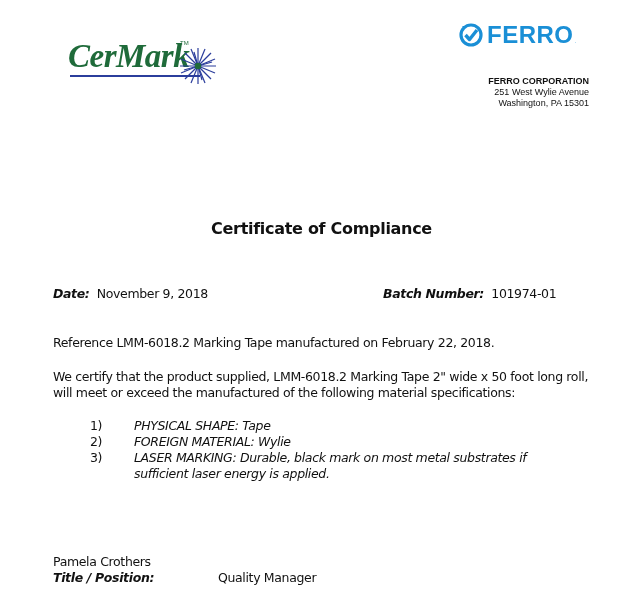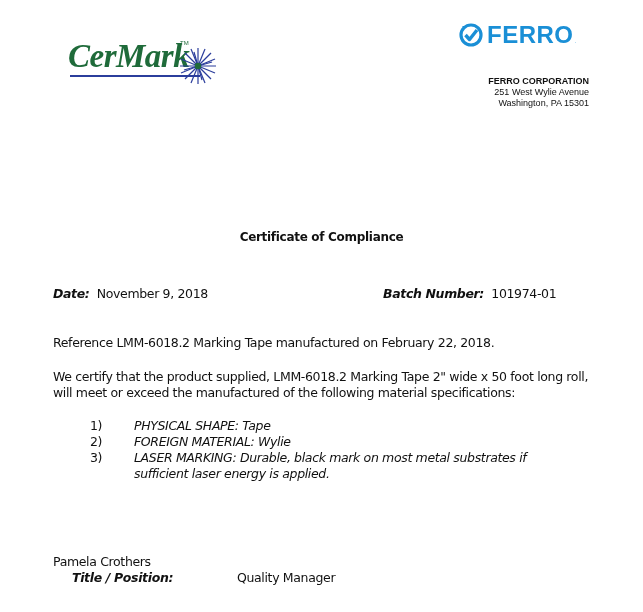--- a/index.html
+++ b/index.html
@@ -9,21 +9,21 @@
   .cermark-text { position:absolute; left:0; top:0; font-family:"Liberation Serif", "DejaVu Serif", serif; font-style:italic; font-weight:bold; font-size:33px; color:#1f6b3a; letter-spacing:-0.5px; line-height:36px; }
   .cermark-tm { position:absolute; left:112px; top:2px; font-size:6px; color:#1f6b3a; font-family:"Liberation Sans", sans-serif; }
   .cermark-line { position:absolute; left:2px; top:37px; width:130px; height:2px; background:#2b3d9c; }
   .cermark-star { position:absolute; left:110px; top:8px; }
   .ferro { left:459px; top:22px; display:flex; align-items:center; gap:4px; }
   .ferro-text { font-family:"Liberation Sans", sans-serif; font-weight:bold; font-size:24px; color:#1a8fd6; letter-spacing:0.5px; line-height:26px; }
   .ferro-dot { font-size:6px; color:#1a8fd6; align-self:flex-end; margin-bottom:4px; margin-left:-3px; }
   .address { right:54px; top:76px; text-align:right; font-size:9px; line-height:11px; }
   .address .corp { font-weight:bold; }
   .doc-font { font-family:"DejaVu Sans", "Liberation Sans", sans-serif; }
-  .title { left:0; width:643px; top:230px; text-align:center; font-weight:bold; font-size:12px; letter-spacing:-0.3px; }
+  .title { left:0; width:643px; top:219px; text-align:center; font-weight:bold; font-size:16px; letter-spacing:-0.3px; }
   .body-text { font-size:12.5px; letter-spacing:-0.35px; line-height:16px; }
   .lbl { font-weight:bold;font-style:italic; }
   .list { left:90px; top:418px; }
   .list-row { display:flex; }
   .list-num { width:44px; }
   .list-txt { width:420px;font-style:italic; }
 </style>
 </head>
 <body>
 
@@ -95,17 +95,17 @@
   <div class="list-row">
     <span class="list-num">3)</span>
     <span class="list-txt">LASER MARKING:  Durable, black mark on most metal substrates if sufficient laser energy is applied.</span>
   </div>
 </div>
 
 <div class="abs body-text doc-font" style="left:53px; top:554px;">
   <div style="display:flex;">
     <span>Pamela Crothers</span>
   </div>
-  <div style="display:flex;margin-left:19px;">
+  <div style="display:flex;">
     <span class="lbl" style="width:165px;">Title / Position:</span>
     <span>Quality Manager</span>
   </div>
 </div>
 
 </body></html>

